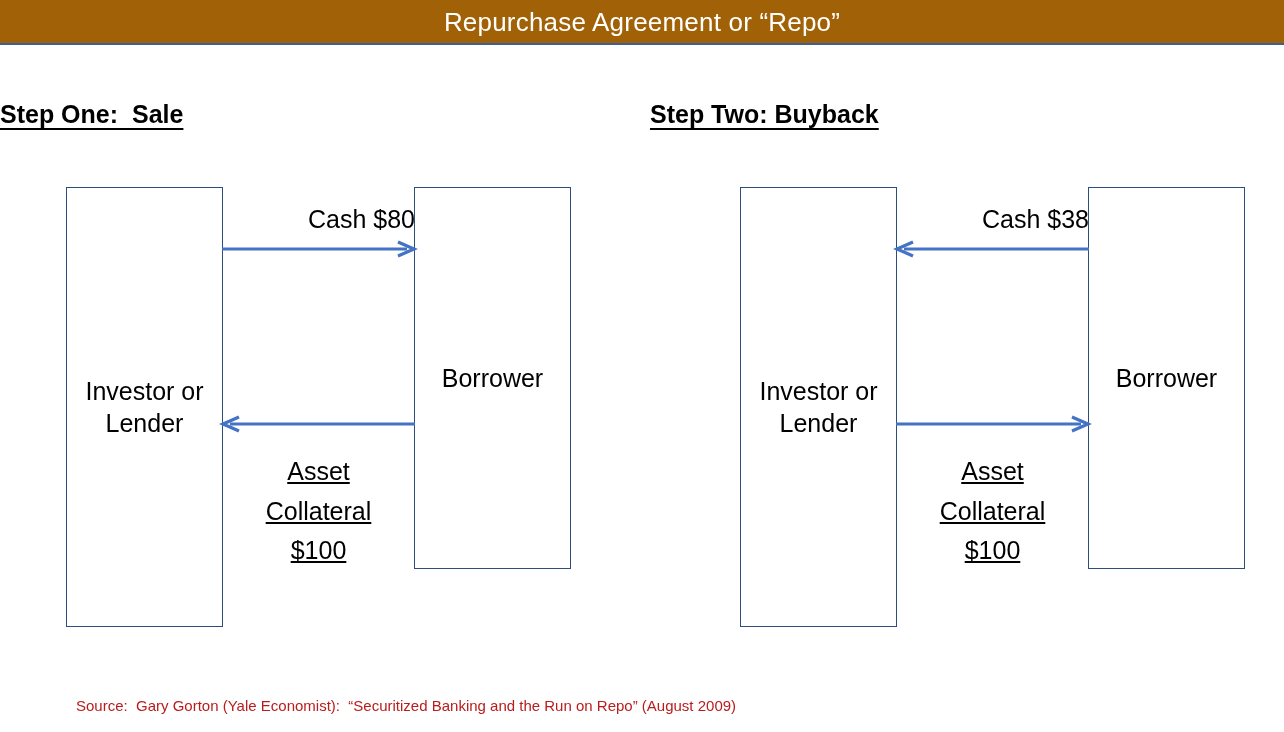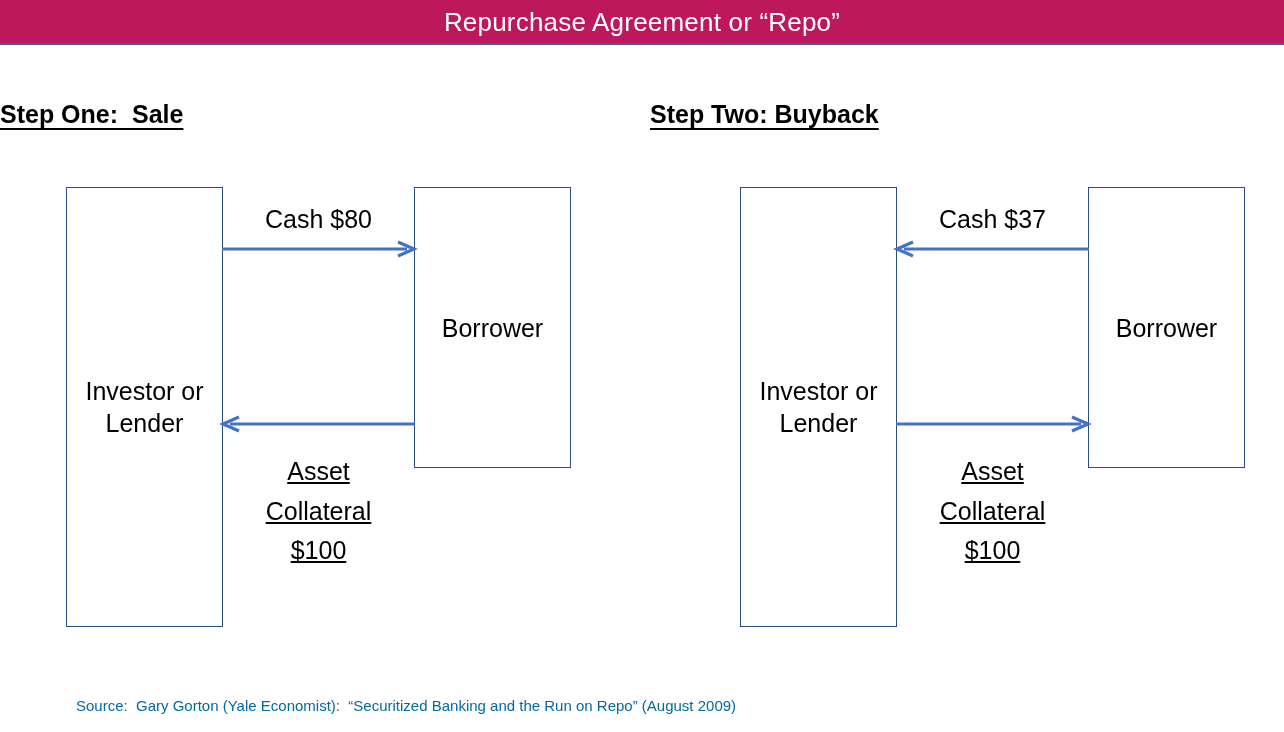--- a/index.html
+++ b/index.html
@@ -15,21 +15,21 @@
     font-family: "Liberation Sans", sans-serif;
     color: #000000;
   }
 
   
   #title-bar {
     position: absolute;
     left: 0; top: 0;
     width: 1284px;
     height: 45px;
-    background: #be185d;
+    background: #a16207;
     border-bottom: 2px solid #3E5E96;
     box-sizing: border-box;
     display: flex;
     align-items: center;
     justify-content: center;
   }
   #title-text {
     color: #ffffff;
     font-size: 26px;
     font-weight: 400;
@@ -61,21 +61,21 @@
     background: #ffffff;
     box-sizing: border-box;
     display: flex;
     align-items: center;
     justify-content: center;
     text-align: center;
     font-size: 25px;
     line-height: 1.28;
   }
   .box-left  { left: 66px;  top: 187px; width: 157px; height: 440px; }
-  .box-right { left: 414px; top: 187px; width: 157px; height: 281px; }
+  .box-right { left: 414px; top: 187px; width: 157px; height: 382px; }
 
   
   .flow-arrow {
     position: absolute;
     height: 18px;
     left: 222px;
     width: 193px;
   }
   .flow-arrow svg { display: block; overflow: visible; }
   #arrow-cash-out      { top: 240px; }
@@ -86,32 +86,32 @@
   
   .flow-label {
     position: absolute;
     left: 222px;
     width: 193px;
     text-align: center;
     font-size: 25px;
     line-height: 1.58;
     white-space: pre-line;
   }
-  .label-cash       { top: 200px; }
+  .label-cash       { top: 200px; margin-left: 43px; }
   .label-collateral { top: 452px; text-decoration: underline; }
 
   
   #source-note {
     position: absolute;
     left: 76px;
     top: 697px;
     font-size: 15px;
     line-height: 1.2;
     white-space: pre;
-    color: #0369a1;
+    color: #b91c1c;
   }
 </style>
 </head>
 <body>
 
 <div id="title-bar">
   <span id="title-text">Repurchase Agreement or “Repo”</span>
 </div>
 
 <div class="step-heading" id="step-one-heading">Step One:  Sale</div>
@@ -146,21 +146,21 @@
 $100</div>
 </div>
 
 <div class="panel" id="panel-step-two">
 
   <div class="entity-box box-left">Investor
 or Lender</div>
 
   <div class="entity-box box-right">Borrower</div>
 
-  <div class="flow-label label-cash">Cash $37</div>
+  <div class="flow-label label-cash">Cash $38</div>
 
   <div class="flow-arrow" id="arrow-cash-back">
     <svg width="193" height="18" viewBox="0 0 193 18">
       <line x1="8" y1="9" x2="193" y2="9" stroke="#4472C4" stroke-width="3.2"></line>
       <polyline points="17,2 1,9 17,16" fill="none" stroke="#4472C4" stroke-width="3.2"></polyline>
     </svg>
   </div>
 
   <div class="flow-arrow" id="arrow-collateral-out">
     <svg width="193" height="18" viewBox="0 0 193 18">

